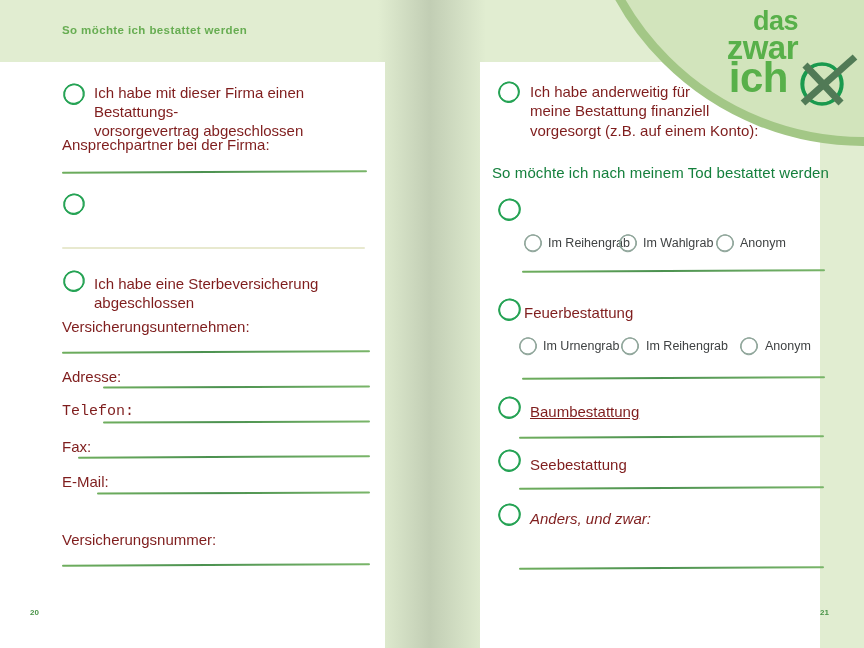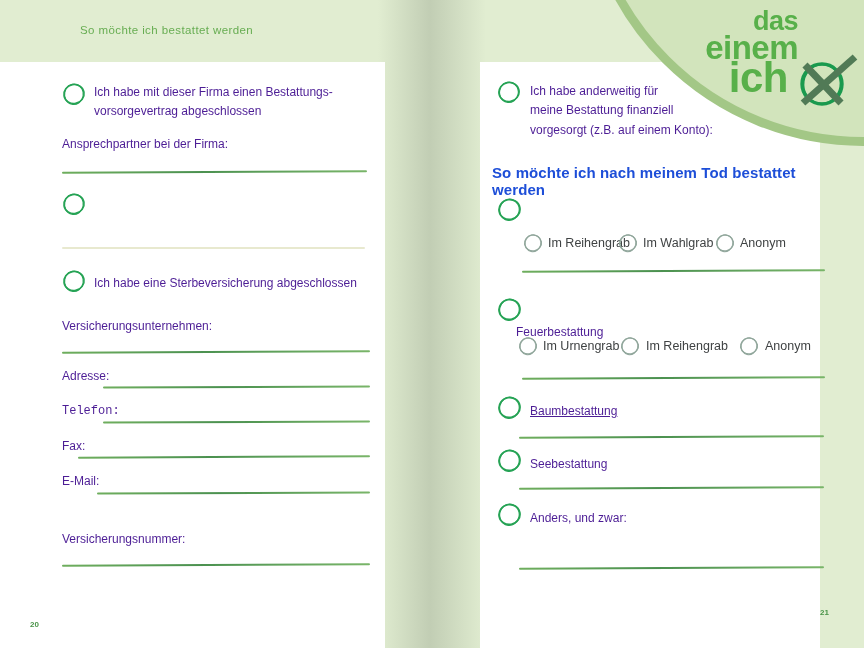--- a/index.html
+++ b/index.html
@@ -40,29 +40,29 @@
     font-weight:bold; color:#58b04a; line-height:1;
     letter-spacing:-0.5px;
   }
   .logo-das  { right:66px; top:8px;  font-size:27px; }
   .logo-will { right:66px; top:31px; font-size:33px; }
   .logo-ich  { right:76px; top:57px; font-size:42px; }
   .logo-icon { position:absolute; left:792px; top:52px; z-index:6; }
 
   
   .running-header {
-    position:absolute; left:80px; top:24px; z-index:2;
-    font-size:11.5px; font-weight:normal; letter-spacing:0.4px; color:#67ad52;text-align:center;
-  }
-
-  .body-label { font-size:12px; line-height:19px; color:#4c1d95; }
+    position:absolute; left:62px; top:24px; z-index:2;
+    font-size:11.5px; font-weight:bold; letter-spacing:0.4px; color:#67ad52;text-align:center;
+  }
+
+  .body-label { font-size:15px; line-height:19px; color:#7f1d1d; }
   .ml { white-space:pre-line; }
 
   .section-heading {
-    font-size:15px; font-weight:bold; color:#1d4ed8; letter-spacing:0.1px;
+    font-size:15px; font-weight:normal; color:#15803d; letter-spacing:0.1px;
   }
 
   .sub-label { font-size:12.5px; color:#3f4243; }
 
   
   .wline {
     position:absolute; height:2px; border-radius:2px;
     background:linear-gradient(90deg,#6fae5e,#4b9150 45%,#79b569);
     transform:rotate(-0.25deg);
   }
@@ -132,21 +132,21 @@
 
   <div class="abs body-label" style="left:62px; top:375px;">Fax:</div>
   <div class="wline" style="left:78px; top:394px; width:292px;"></div>
 
   <div class="abs body-label" style="left:62px; top:410px;">E-Mail:</div>
   <div class="wline" style="left:97px; top:430px; width:273px;"></div>
 
   <div class="abs body-label" style="left:62px; top:468px;">Versicherungsnummer:</div>
   <div class="wline" style="left:62px; top:502px; width:308px;"></div>
 
-  <div class="abs pagenum" style="left:30px; top:546px;margin-top:12px;">20</div>
+  <div class="abs pagenum" style="left:30px; top:546px;">20</div>
 </div>
 
 <div class="page page-right">
 
   <span class="abs cb" style="left:17px; top:18px;">
     <svg class="scb" width="24" height="24">
         <use href="#scircle"></use>
       </svg>
   </span>
   <div class="abs body-label ml" style="left:50px; top:20px; width:230px; line-height:19.3px;">Ich habe anderweitig für
@@ -180,21 +180,21 @@
   </span>
   <div class="abs sub-label" style="left:260px; top:174px;">Anonym</div>
 
   <div class="wline" style="left:42px; top:208px; width:303px;"></div>
 
   <span class="abs cb" style="left:17px; top:235px;">
     <svg class="scb" width="25" height="25">
         <use href="#scircle"></use>
       </svg>
   </span>
-  <div class="abs body-label" style="left:36px; top:241px;margin-top:20px;">Feuerbestattung</div>
+  <div class="abs body-label" style="left:44px; top:241px;">Feuerbestattung</div>
 
   <span class="abs radio" style="left:38px; top:274px;">
     <svg class="scb" width="20" height="20">
         <use href="#scircle"></use>
       </svg>
   </span>
   <div class="abs sub-label" style="left:63px; top:277px;">Im Urnengrab</div>
   <span class="abs radio" style="left:140px; top:274px;">
     <svg class="scb" width="20" height="20">
         <use href="#scircle"></use>
@@ -224,31 +224,31 @@
       </svg>
   </span>
   <div class="abs body-label" style="left:50px; top:393px;">Seebestattung</div>
   <div class="wline" style="left:39px; top:425px; width:305px;"></div>
 
   <span class="abs cb" style="left:17px; top:440px;">
     <svg class="scb" width="25" height="25">
         <use href="#scircle"></use>
       </svg>
   </span>
-  <div class="abs body-label" style="left:50px; top:447px;">Anders, und zwar:</div>
+  <div class="abs body-label" style="left:50px; top:447px;font-style:italic;">Anders, und zwar:</div>
   <div class="wline" style="left:39px; top:505px; width:305px;"></div>
 
   <div class="abs pagenum" style="left:340px; top:546px;">21</div>
 </div>
 
 <div class="deco-circle"></div>
 
 <div>
   <div class="logo-line logo-das">das</div>
-  <div class="logo-line logo-will">einem</div>
+  <div class="logo-line logo-will">zwar</div>
   <div class="logo-line logo-ich">ich</div>
   <span class="logo-icon">
     <svg width="66" height="60" viewBox="0 0 66 60">
       <circle cx="30" cy="32" r="20" fill="none" stroke="#1a9a4e" stroke-width="3.4"></circle>
       <ellipse cx="30" cy="32" rx="18.4" ry="19.5" fill="none" stroke="#1a9a4e" stroke-width="1.6" transform="rotate(9 30 32)"></ellipse>
       <line x1="13" y1="13" x2="49" y2="51" stroke="#517a56" stroke-width="7"></line>
       <line x1="11" y1="51" x2="63" y2="5" stroke="#517a56" stroke-width="7"></line>
     </svg>
   </span>
 </div>

